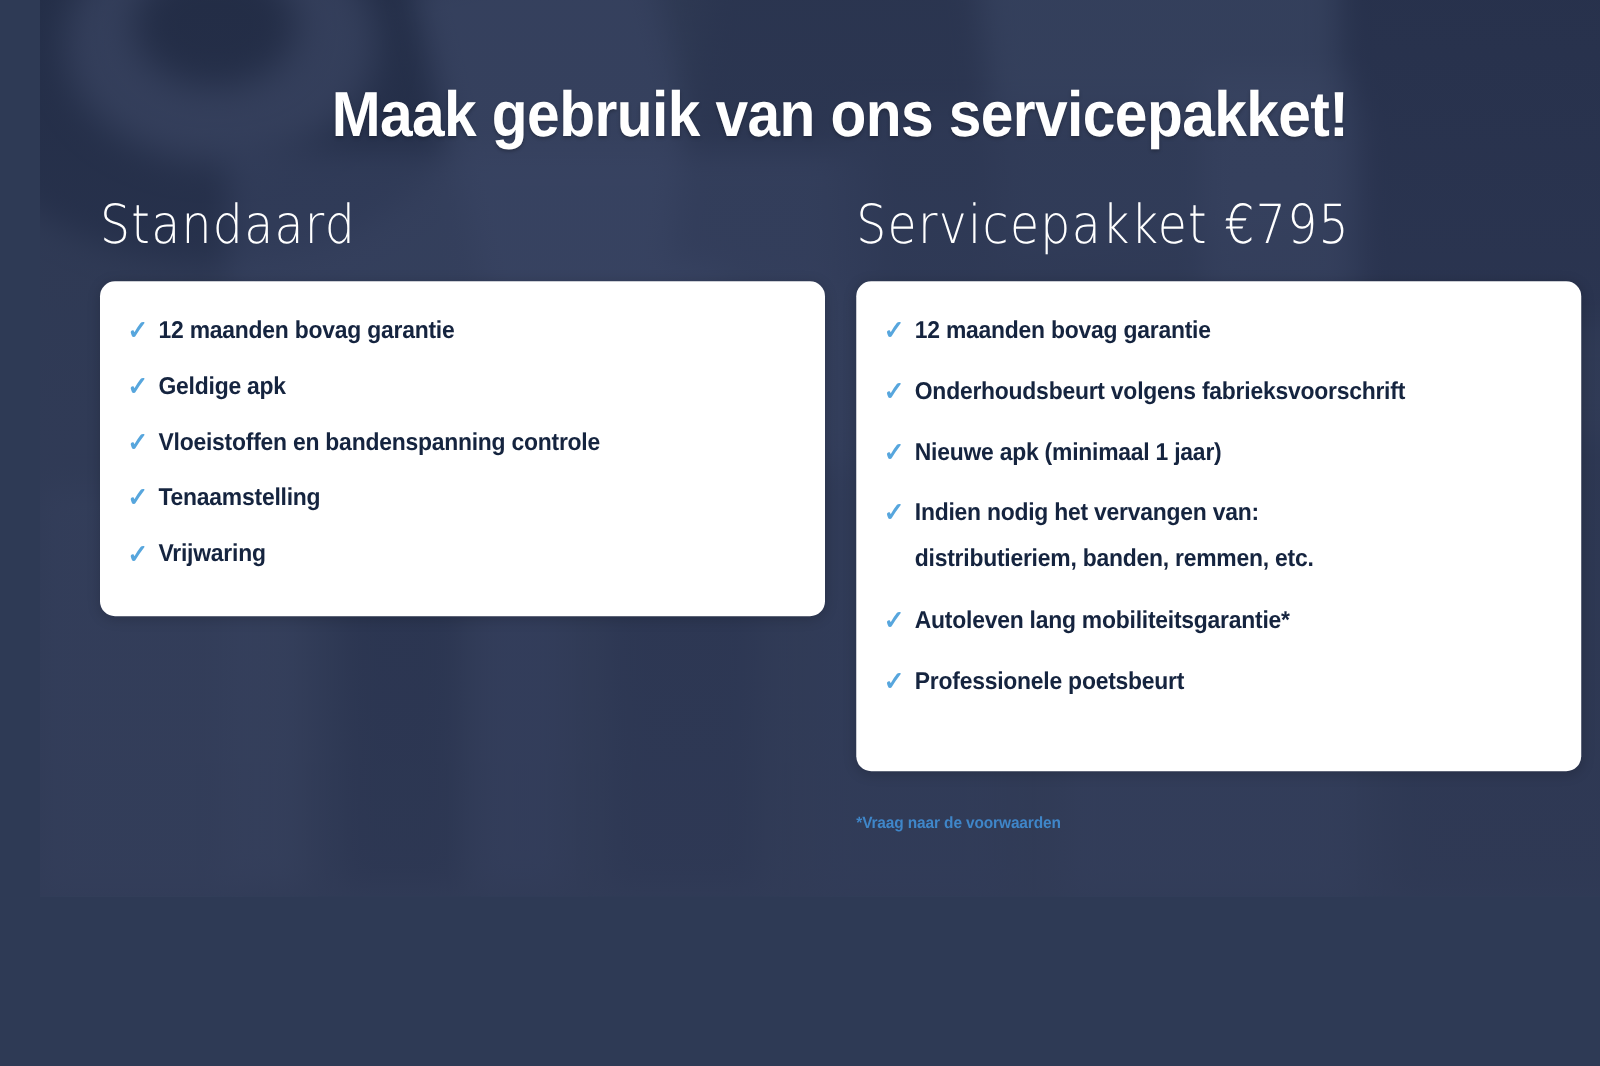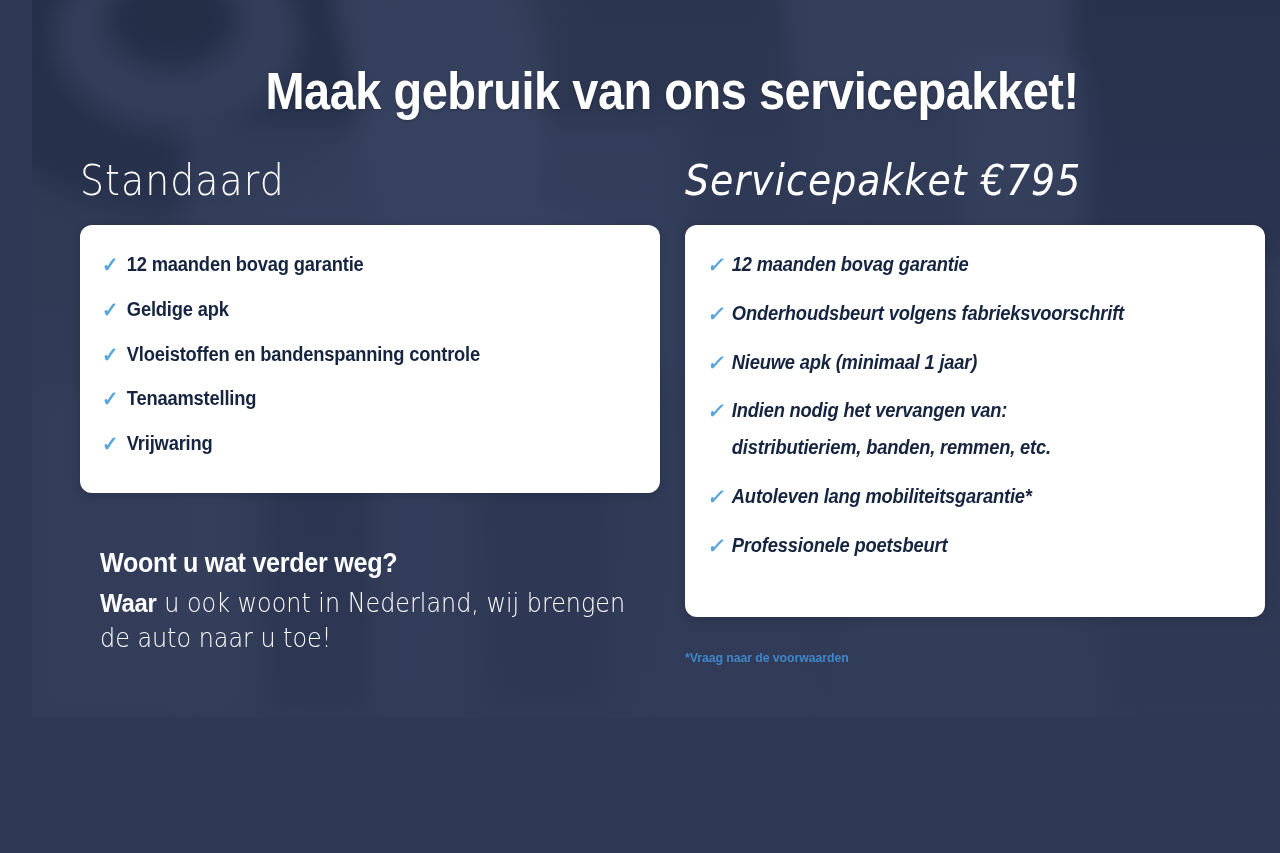--- a/index.html
+++ b/index.html
@@ -65,21 +65,21 @@
     font-size:51px;
     letter-spacing:-0.5px;
     transform:scaleX(.92);
     text-shadow:0 1px 3px rgba(0,0,0,.25);
   }
 
   
   .cols { position:absolute; top:158px; left:0; width:1280px; }
   .col { position:absolute; top:0; }
   .col-left  { left:48px;  width:580px; }
-  .col-right { left:653px; width:580px;font-style:italic; }
+  .col-right { left:653px; width:580px; }
 
   .col-title {
     color:#ffffff;
     font-family:"DejaVu Sans", sans-serif;
     font-weight:300;
     font-size:43px;
     letter-spacing:1.2px;
     transform:scaleX(.88);
     transform-origin:left center;
     line-height:1.05;
@@ -283,21 +283,17 @@
           </li>
           <li>
             <span class="check">✓</span>
             <span class="feat-text">Professionele poetsbeurt</span>
           </li>
         </ul>
       </div>
     </div>
   </div>
 
-  <div class="promo">
-    <div class="promo-line1">Woont u wat verder weg?</div>
-    <div class="promo-body"><b>Waar</b><span> u ook woont in Nederland, wij brengen de auto naar u toe!</span></div>
-  </div>
 
   <div class="footnote">*Vraag naar de voorwaarden</div>
 
 
 </div>
 
 </body></html>

